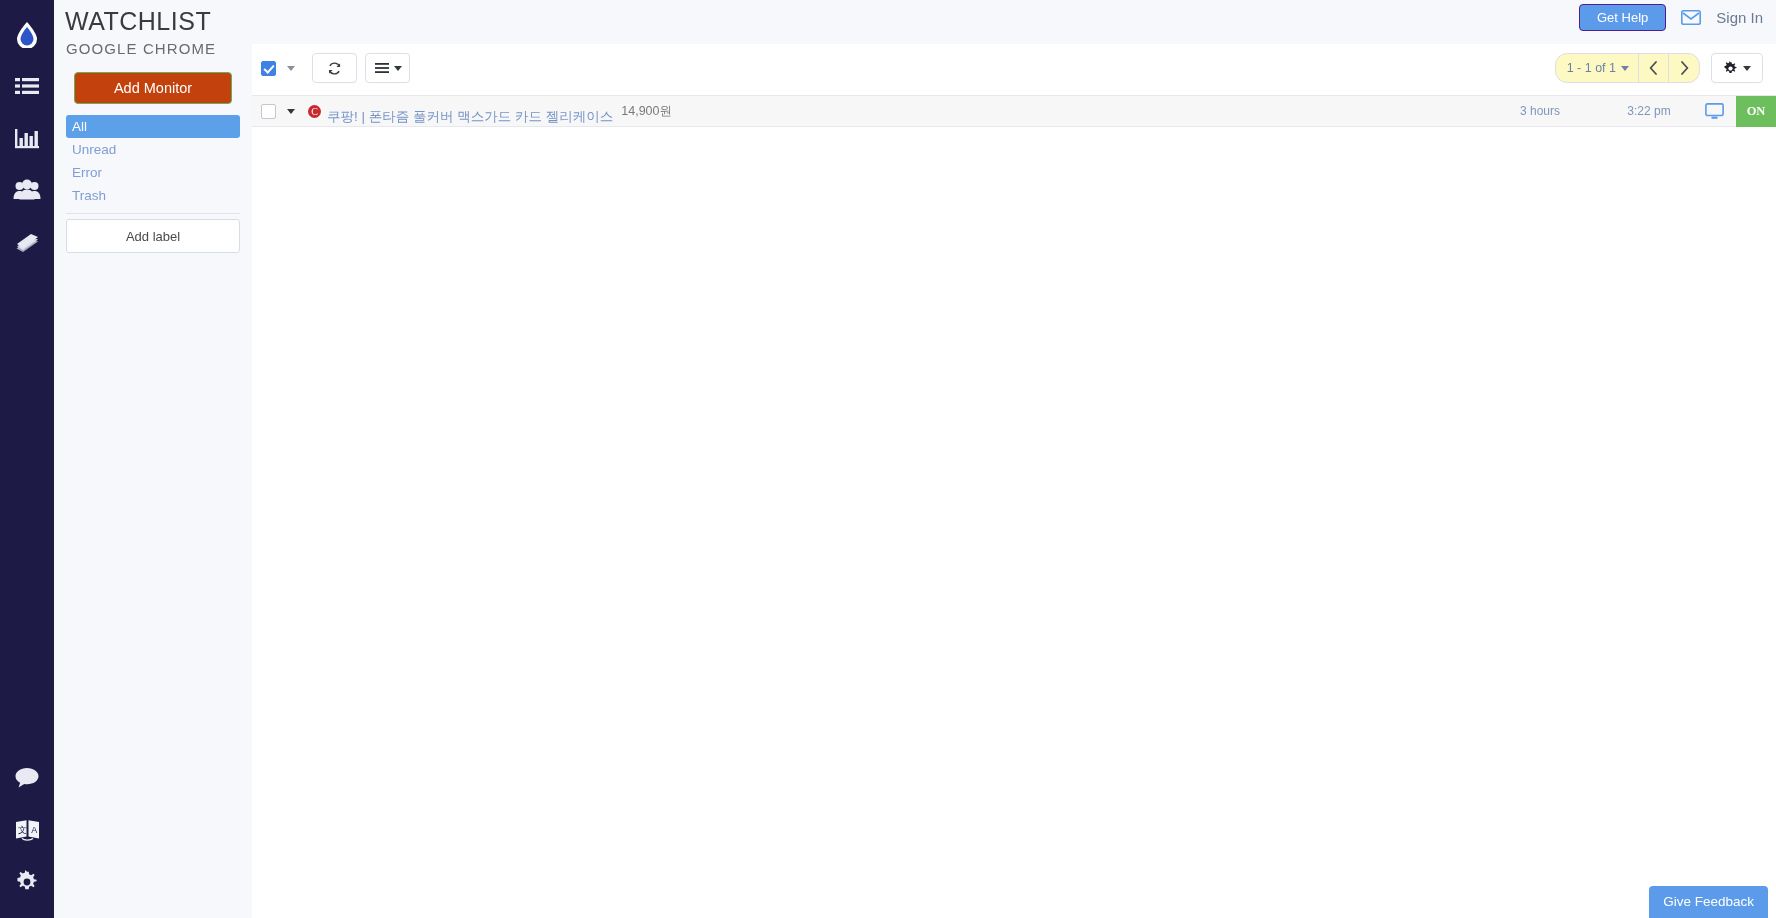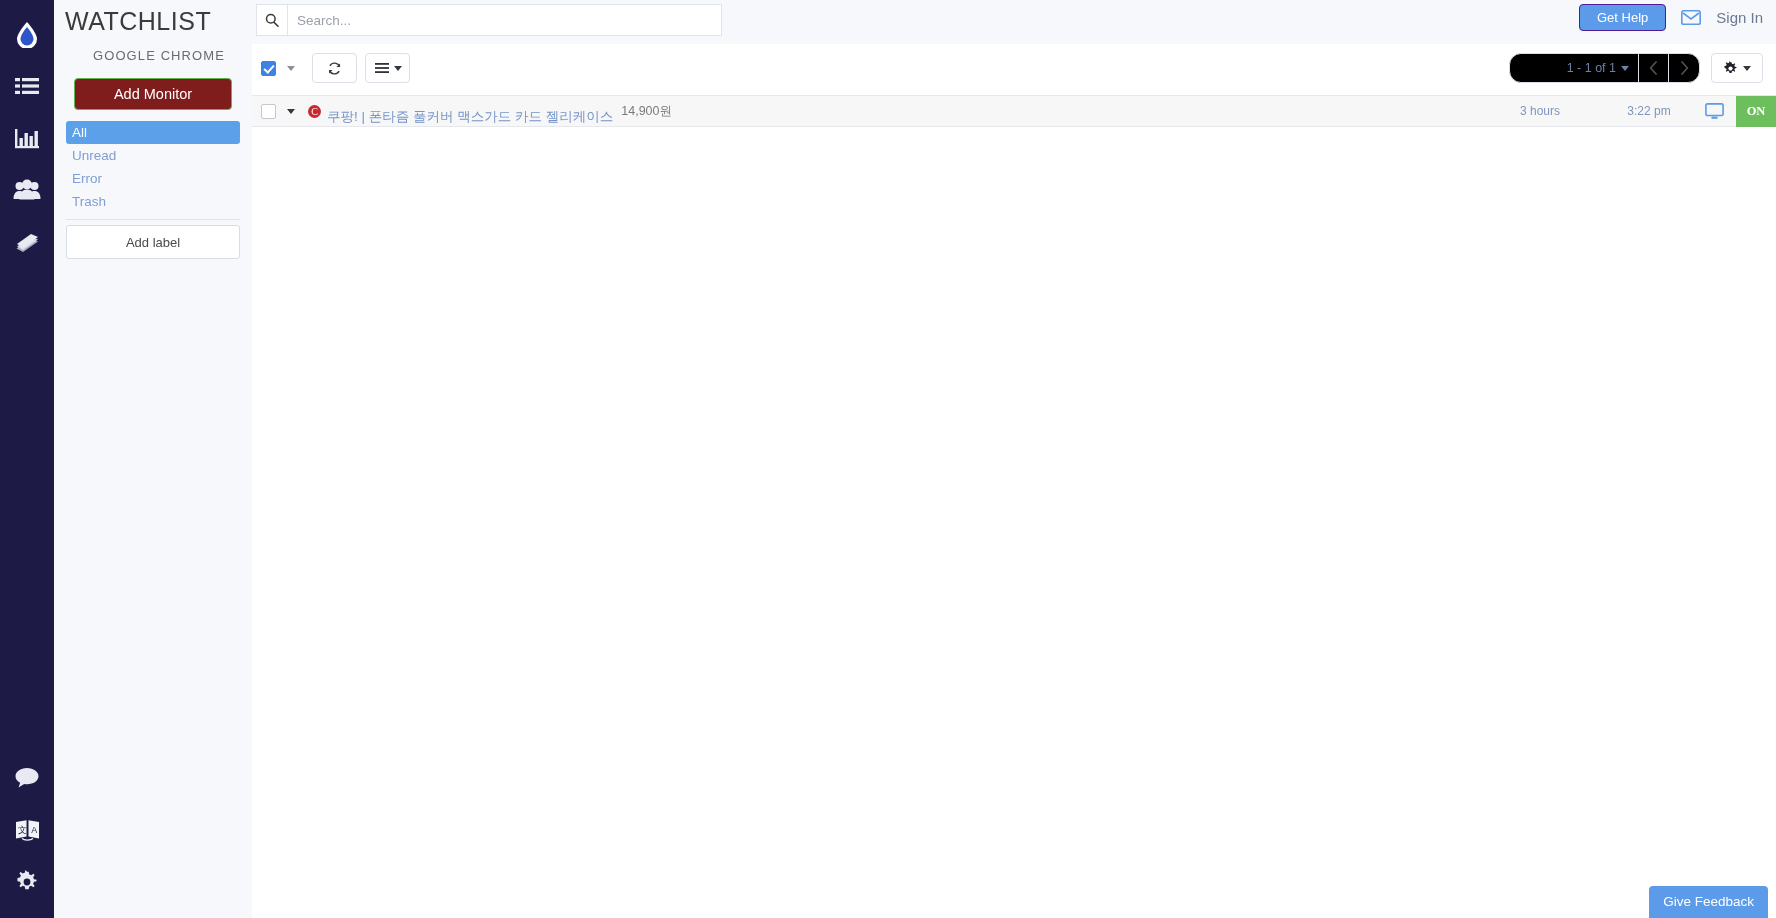--- a/index.html
+++ b/index.html
@@ -28,36 +28,35 @@
   .rail-spacer { flex: 1 1 auto; }
   .rail-bottom { margin-bottom: 10px; }
 
   
   .leftpanel {
     position: absolute; left: 54px; top: 0;
     width: 198px; height: 918px;
     background: #f7f8fc;
   }
   .brand-title {
-    margin: 6px 0 12px 11px;
+    margin: 6px 0 4px 11px;
     font-size: 25px; color: #3b3b3b;
     letter-spacing: .5px; font-weight: 400;
     line-height: 30px;
   }
   .brand-sub {
     margin: 1px 0 0 12px;
-    font-size: 13px; color: #6b6b6b;
+    font-size: 15px; color: #6b6b6b;
     letter-spacing: 1.1px;
-    text-align: center;
   }
   .add-monitor {
     display: block;
     margin: 15px auto 0 auto;
     width: 158px; height: 32px;
-    background: #7f1d1d; border: 1px solid #63b354; border-radius: 4px;
+    background: #c2410c; border: 1px solid #63b354; border-radius: 4px;
     color: #ffffff; font-size: 14.5px;
     cursor: pointer; font-family: inherit;
   }
   .labels { margin: 11px 12px 0 12px; }
   .label-item {
     height: 23px; line-height: 23px;
     padding-left: 6px;
     font-size: 13.5px; color: #7f9ed3;
     border-radius: 3px; cursor: pointer;
   }
@@ -157,21 +156,21 @@
     display: inline-flex; align-items: center; justify-content: center;
     gap: 4px; cursor: pointer; margin-left: 8px;
   }
   .tb-right {
     position: absolute; right: 13px; top: 9px;
     display: flex; align-items: center;
   }
   .pager {
     display: flex; align-items: center;
     border: 1px solid #dcdfe6; border-radius: 12px;
-    height: 30px; background: #000000; overflow: hidden; padding-left: 46px;
+    height: 30px; background: #fef9c3; overflow: hidden;
   }
   .pager-count {
     padding: 0 9px 0 11px; height: 28px;
     display: flex; align-items: center; gap: 5px;
     font-size: 12.5px; color: #6b82a8; cursor: pointer;
     border-right: 1px solid #dcdfe6;
   }
   .pager-arrow {
     width: 30px; height: 28px;
     display: flex; align-items: center; justify-content: center;
@@ -327,29 +326,20 @@
     <div class="label-item active">All</div>
     <div class="label-item">Unread</div>
     <div class="label-item">Error</div>
     <div class="label-item">Trash</div>
     <div class="labels-divider"></div>
     <button class="add-label">Add label</button>
   </div>
 </div>
 
 <div class="topbar">
-  <div class="searchwrap">
-    <div class="search-btn">
-      <svg width="14" height="14" viewBox="0 0 14 14">
-        <circle cx="5.8" cy="5.8" r="4.3" stroke="#3c3c3c" stroke-width="1.5" fill="none"></circle>
-        <path d="M9.1 9.4 L13 13.2" stroke="#3c3c3c" stroke-width="1.6" fill="none" stroke-linecap="round"></path>
-      </svg>
-    </div>
-    <input class="search-input" type="text" placeholder="Search..." style="">
-  </div>
 
   <div class="topright">
     <button class="get-help">Get Help</button>
     <span class="mail-icon">
       <svg width="20" height="15" viewBox="0 0 20 15">
         <rect x="0.8" y="0.8" width="18.4" height="13.4" rx="1.8" stroke="#5b9bea" stroke-width="1.6" fill="none"></rect>
         <path d="M2 3 L10 9 L18 3" stroke="#5b9bea" stroke-width="1.6" fill="none"></path>
       </svg>
     </span>
     <span class="sign-in">Sign In</span>

